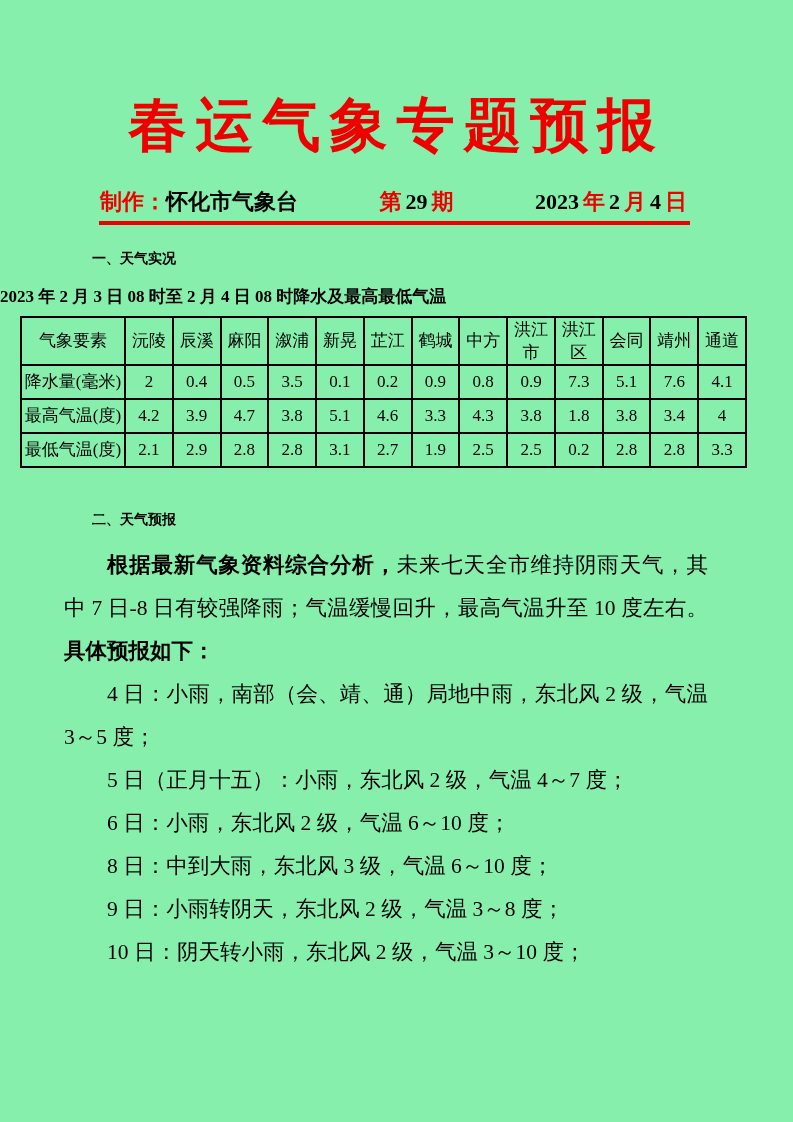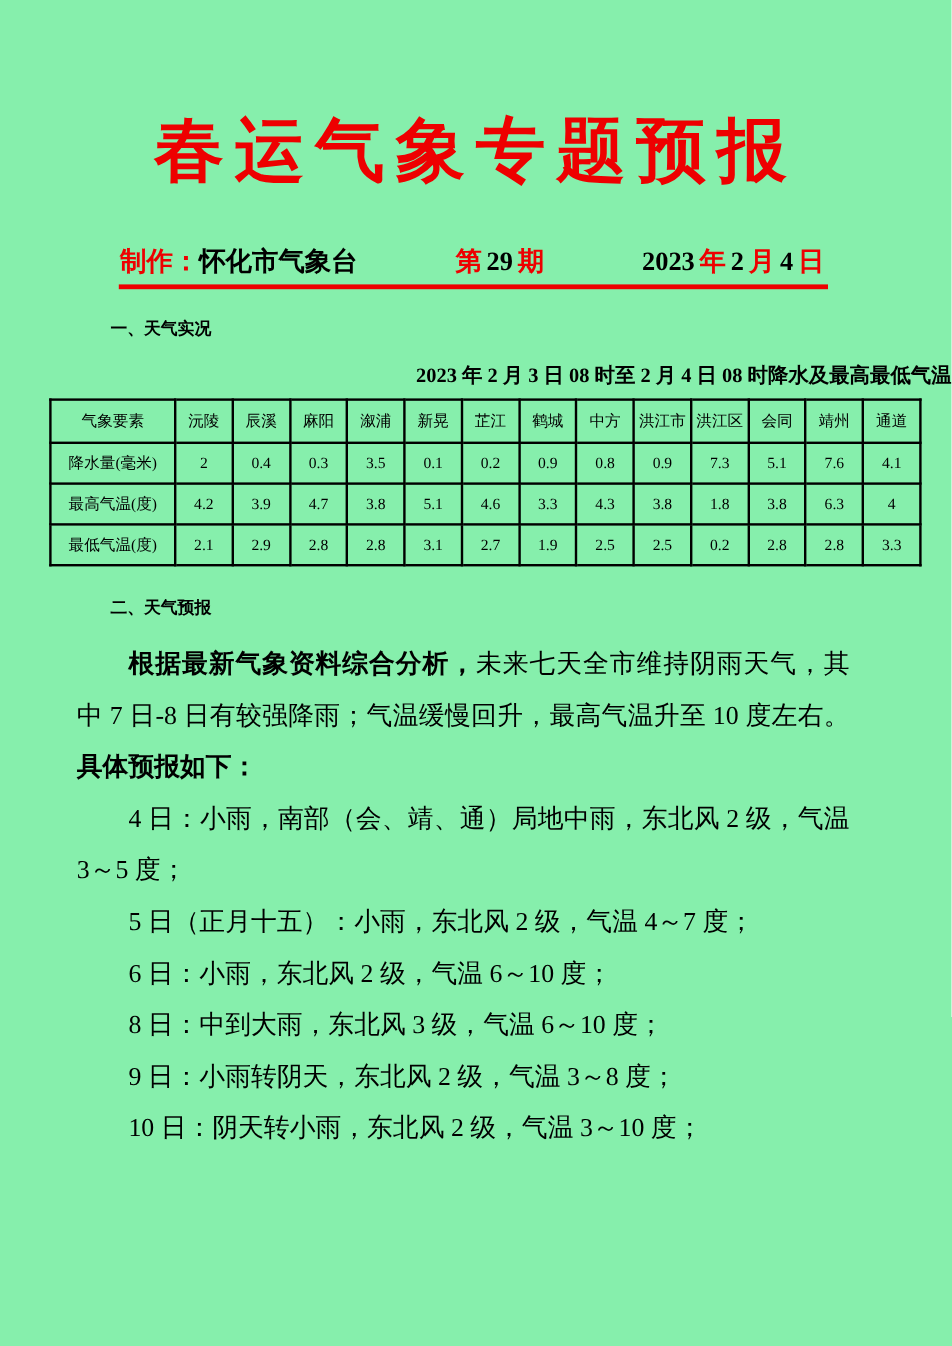--- a/index.html
+++ b/index.html
@@ -10,49 +10,49 @@
     position: relative; overflow: hidden; color: var(--ink);
     font-family: "Liberation Serif", serif;
   }
   .doc-title {
     margin: 0; padding-top: 92px; text-align: center;
     color: var(--accent); font-size: 58px; font-weight: bold;
     letter-spacing: 9px; line-height: 1.15;
     font-family: "DejaVu Serif", serif;
   }
   .meta-row {
-    width: 591px; margin: 44px 0 0 100px;
+    width: 591px; margin: 28px 0 0 100px;
     display: flex; justify-content: space-between; align-items: baseline;
     font-size: 22px; font-weight: bold; line-height: 30px;
   }
   .meta-group { white-space: nowrap; }
   .red-text { color: var(--accent); }
   .num { padding: 0 4px; }
   .red-rule {
     width: 591px; margin: 4px 0 0 99px; height: 0;
     border-top: 4px solid var(--accent);
   }
   .sec-heading {
     margin: 20px 0 0 92px; font-size: 14px; font-weight: bold; line-height: 28px;
   }
   .table-title {
-    margin: 12px 0 0 0; text-align: right;
+    margin: 12px 0 0 0; text-align: left;
     font-size: 17px; font-weight: bold; line-height: 24px;
   }
   table.weather {
-    margin: 7px 0 0 41px; width: 727px;
+    margin: 7px 0 0 20px; width: 727px;
     border-collapse: collapse; table-layout: fixed;
-    font-size: 13px;
+    font-size: 17px;
   }
   table.weather th, table.weather td {
     border: 2px solid #000; text-align: center; vertical-align: middle;
     font-weight: normal; padding: 0; height: 34px; overflow: hidden;
   }
   table.weather tr.head th { height: 36px; }
-  .sec2 { margin-top: 22px; }
+  .sec2 { margin-top: 38px; }
   .body-text {
     width: 644px; margin: 10px 0 0 64px;
     font-size: 21.5px; line-height: 43px; text-align: justify;
   }
   .body-text p { margin: 0; text-indent: 43px; }
   .bold { font-weight: bold; }
 </style>
 </head>
 <body>
 
@@ -103,21 +103,21 @@
         <th>洪江市</th>
         <th>洪江区</th>
         <th>会同</th>
         <th>靖州</th>
         <th>通道</th>
       </tr>
       <tr>
         <td>降水量(毫米)</td>
         <td>2</td>
         <td>0.4</td>
-        <td>0.3</td>
+        <td>0.5</td>
         <td>3.5</td>
         <td>0.1</td>
         <td>0.2</td>
         <td>0.9</td>
         <td>0.8</td>
         <td>0.9</td>
         <td>7.3</td>
         <td>5.1</td>
         <td>7.6</td>
         <td>4.1</td>
@@ -128,21 +128,21 @@
         <td>3.9</td>
         <td>4.7</td>
         <td>3.8</td>
         <td>5.1</td>
         <td>4.6</td>
         <td>3.3</td>
         <td>4.3</td>
         <td>3.8</td>
         <td>1.8</td>
         <td>3.8</td>
-        <td>6.3</td>
+        <td>3.4</td>
         <td>4</td>
       </tr>
       <tr>
         <td>最低气温(度)</td>
         <td>2.1</td>
         <td>2.9</td>
         <td>2.8</td>
         <td>2.8</td>
         <td>3.1</td>
         <td>2.7</td>

